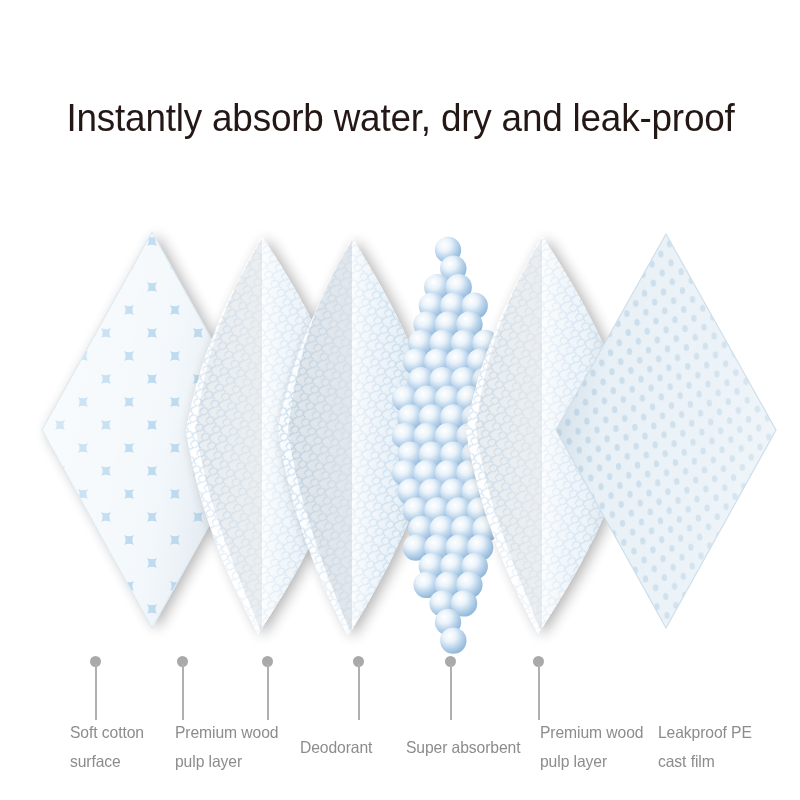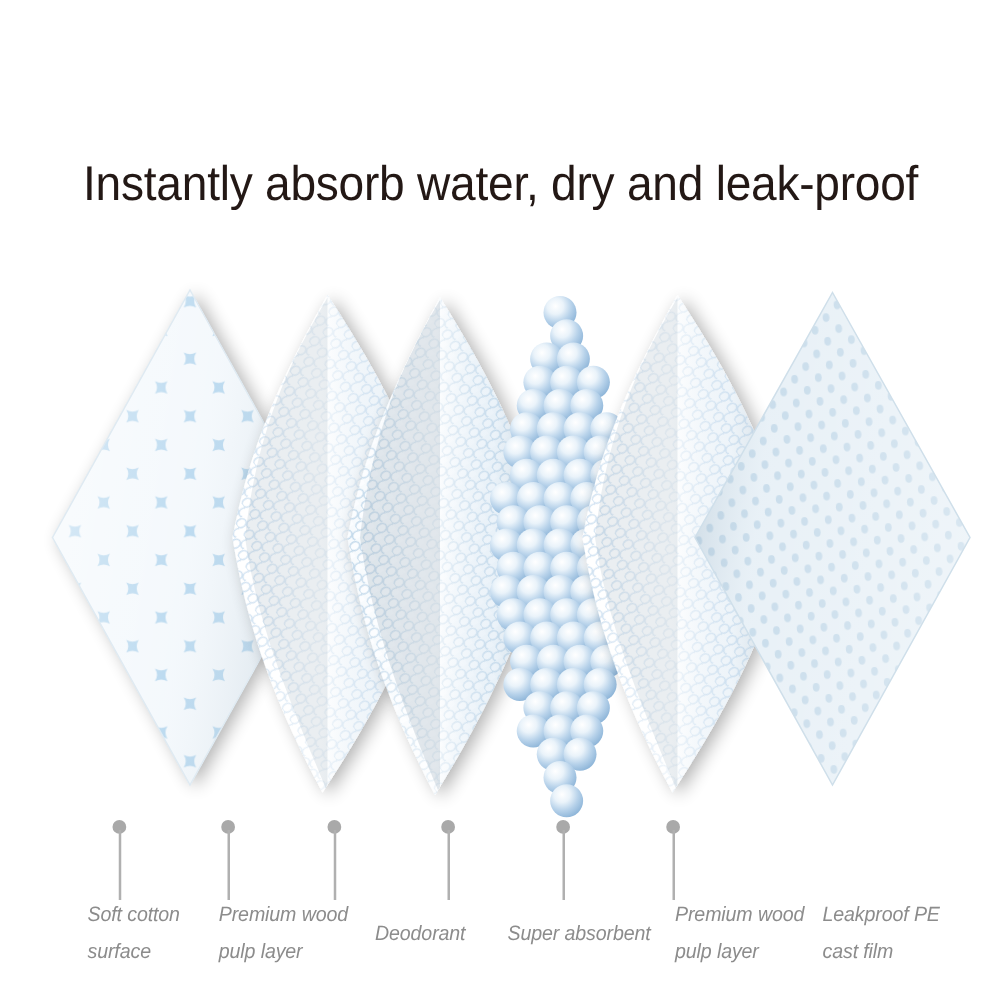--- a/index.html
+++ b/index.html
@@ -22,21 +22,20 @@
     background: #ffffff;
   }
 
   
   .title-wrap {
     position: absolute;
     top: 96px;
     left: 0;
     width: 800px;
     text-align: center;
-    margin-top: 30px;
   }
   .title {
     display: inline-block;
     font-family: "Liberation Sans", "DejaVu Sans", sans-serif;
     font-size: 39px;
     font-weight: 400;
     letter-spacing: -0.2px;
     color: #231815;
     line-height: 1.15;
     white-space: nowrap;
@@ -88,21 +87,20 @@
     background: #b0b0b0;
   }
 
   
   .labels {
     position: absolute;
     left: 0;
     top: 0;
     width: 800px;
     height: 800px;
-    font-style: italic;
   }
   .label {
     position: absolute;
     color: #8c8c8c;
     font-family: "Liberation Sans", "DejaVu Sans", sans-serif;
     font-size: 16.5px;
     line-height: 29px;
     font-weight: 400;
     letter-spacing: -0.1px;
     transform: scaleX(0.95);

